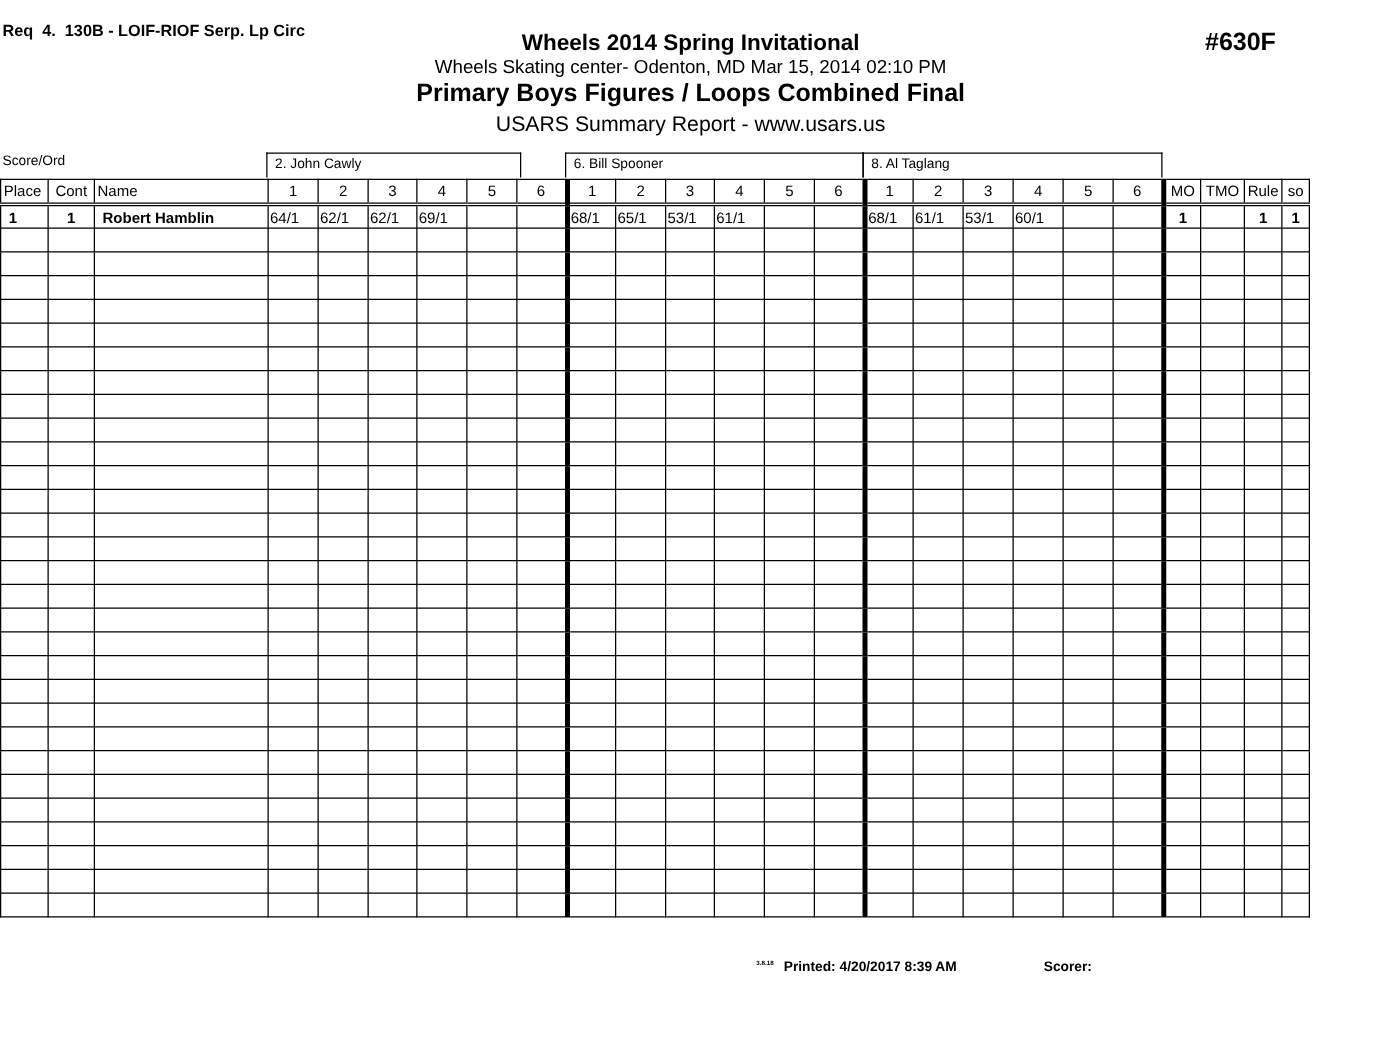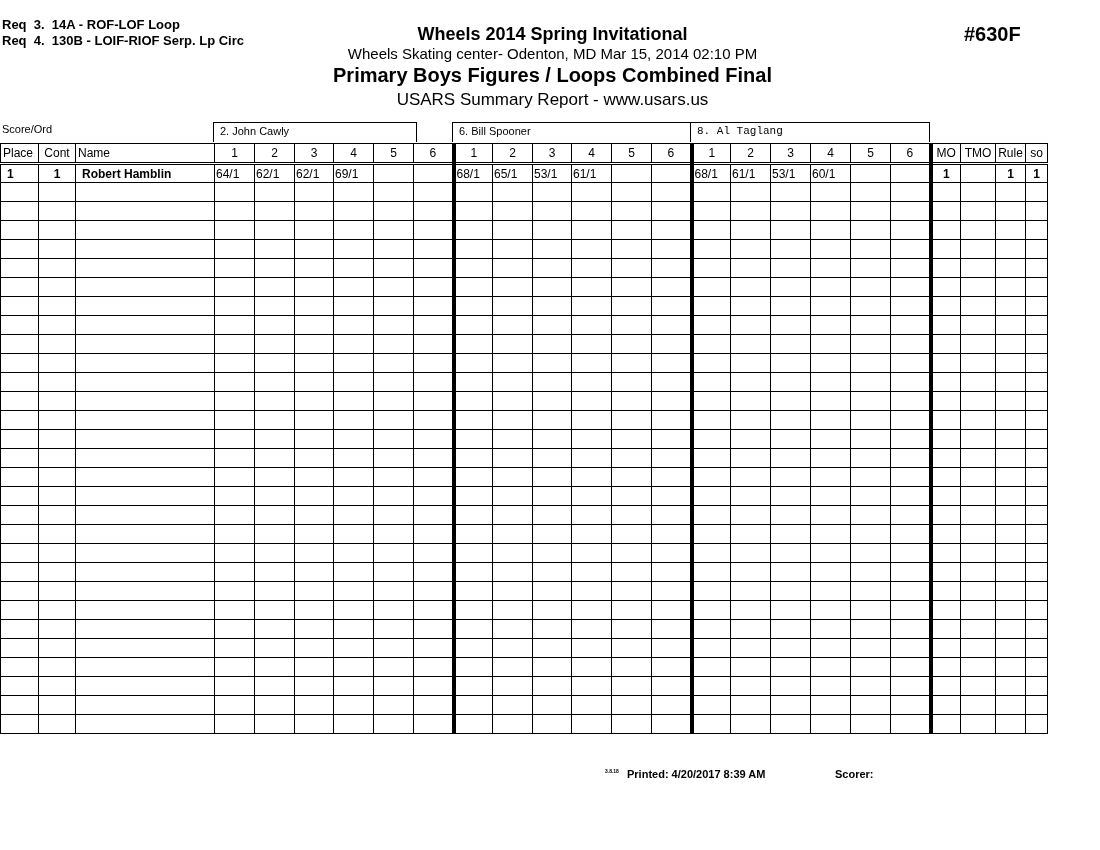--- a/index.html
+++ b/index.html
@@ -23,34 +23,33 @@
   td.c { text-align:center; }
   td.sc { text-align:left; font-size:12px; padding-left:1px !important; }
   .footer-ver { position:absolute; left:605px; top:768px; font-size:5px; font-weight:bold; }
   .footer-printed { position:absolute; left:627px; top:768px; font-size:11px; font-weight:bold; }
   .footer-scorer { position:absolute; left:835px; top:768px; font-size:11px; font-weight:bold; }
 </style>
 </head>
 <body>
 
 <div class="reqs">
-  <div>Req  3.  14A - ROF-LOF Loop</div>
   <div>Req  4.  130B - LOIF-RIOF Serp. Lp Circ</div>
 </div>
 
 <div class="title t1">Wheels 2014 Spring Invitational</div>
 <div class="title t2">Wheels Skating center- Odenton, MD  Mar 15, 2014  02:10 PM</div>
 <div class="title t3">Primary Boys Figures / Loops Combined Final</div>
 <div class="title t4">USARS Summary Report - www.usars.us</div>
 <div class="event-no">#630F</div>
 
 <div class="scoreord">Score/Ord</div>
 <div class="judge" style="left:213px;width:204px;">2.  John Cawly</div>
 <div class="judge" style="left:452px;width:239px;">6.  Bill Spooner</div>
-<div class="judge" style="left:690px;width:240px;font-family:Liberation Mono, monospace;">8.  Al Taglang</div>
+<div class="judge" style="left:690px;width:240px;">8.  Al Taglang</div>
 
 <table class="grid">
   <colgroup>
     <col style="width:38px">
       <col style="width:37px">
       <col style="width:139px">
     <col style="width:40px">
       <col style="width:40px">
       <col style="width:39px">
       <col style="width:40px">

